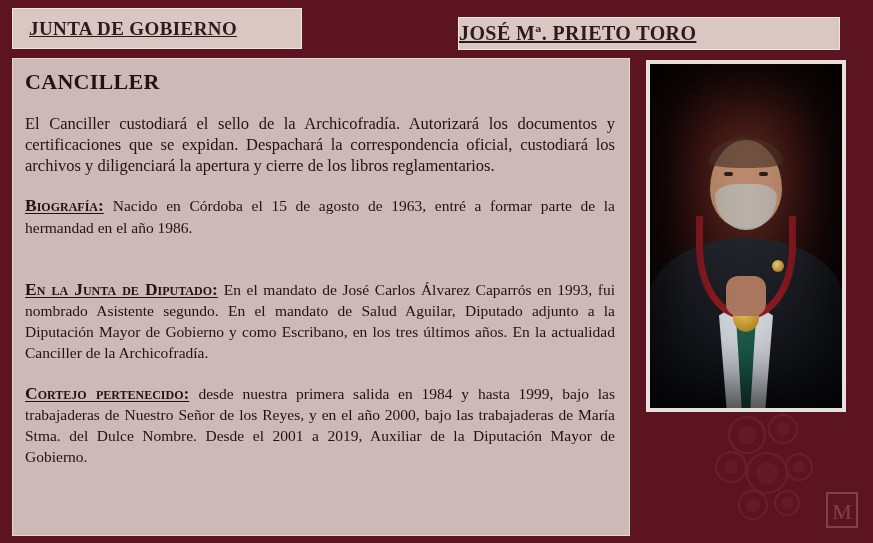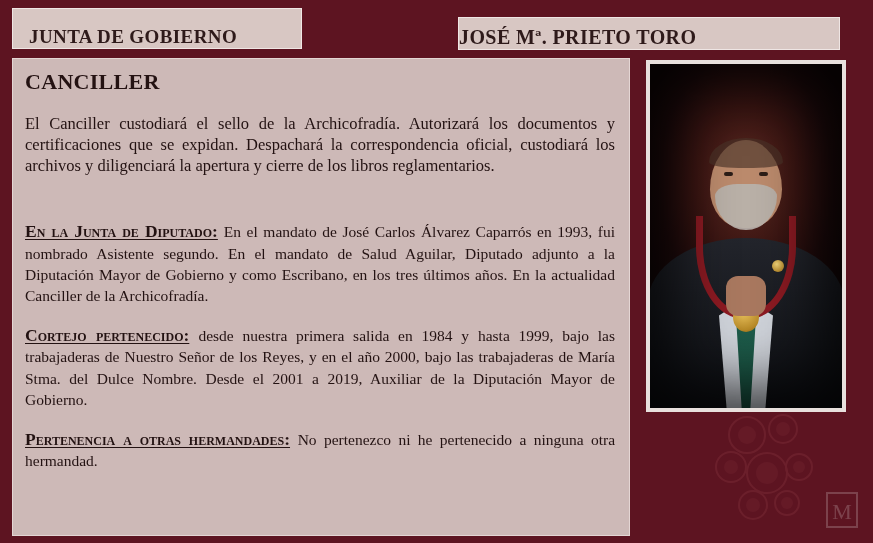--- a/index.html
+++ b/index.html
@@ -28,22 +28,23 @@
   }
   .bg-emblem svg { display:block; width:100%; height:100%; }
 
   
   .banner {
     position: absolute;
     background: #d8c7c3;
     border: 1px solid #efe6e4;
     box-sizing: border-box;
     display: flex;
-    align-items: flex-end;
+    align-items: center;
     letter-spacing: 0.4px;
+    text-decoration: underline;
   }
   .banner-left {
     left: 12px;
     top: 8px;
     width: 290px;
     height: 41px;
     padding-left: 16px;
   }
   .banner-right {
     left: 458px;
@@ -282,37 +283,37 @@
 
 <div class="banner banner-right">
   <span class="banner-text">JOSÉ Mª. PRIETO TORO</span>
 </div>
 
 <div class="panel">
   <h1 class="panel-title">CANCILLER</h1>
 
   <p class="para">El Canciller custodiará el sello de la Archicofradía. Autorizará los documentos y certificaciones que se expidan. Despachará la correspondencia oficial, custodiará los archivos y diligenciará la apertura y cierre de los libros reglamentarios.</p>
 
+  <p class="para tight">
+    <span class="lead">Biografía:</span>
+    <span class="body-small">Nacido en Córdoba el 15 de agosto de 1963, entré a formar parte de la hermandad en el año 1986.</span>
+  </p>
 
   <div class="gap-big"></div>
 
   <p class="para tight">
     <span class="lead">En la Junta de Diputado:</span>
     <span class="body-small">En el mandato de José Carlos Álvarez Caparrós en 1993, fui nombrado Asistente segundo. En el mandato de Salud Aguilar, Diputado adjunto a la Diputación Mayor de Gobierno y como Escribano, en los tres últimos años. En la actualidad Canciller de la Archicofradía.</span>
   </p>
 
   <p class="para tight">
     <span class="lead">Cortejo pertenecido:</span>
     <span class="body-small">desde nuestra primera salida en 1984 y hasta 1999, bajo las trabajaderas de Nuestro Señor de los Reyes, y en el año 2000, bajo las trabajaderas de María Stma. del Dulce Nombre. Desde el 2001 a 2019, Auxiliar de la Diputación Mayor de Gobierno.</span>
   </p>
 
-  <p class="para tight">
-    <span class="lead">Pertenencia a otras hermandades:</span>
-    <span class="body-small">No pertenezco ni he pertenecido a ninguna otra hermandad.</span>
-  </p>
 </div>
 
 <div class="portrait-frame">
   <div class="portrait">
     <div class="backdrop"></div>
     <div class="fig-suit"></div>
     <div class="fig-shirt"></div>
     <div class="fig-tie"></div>
     <div class="medal-cord"></div>
     <div class="medal-disc"></div>

